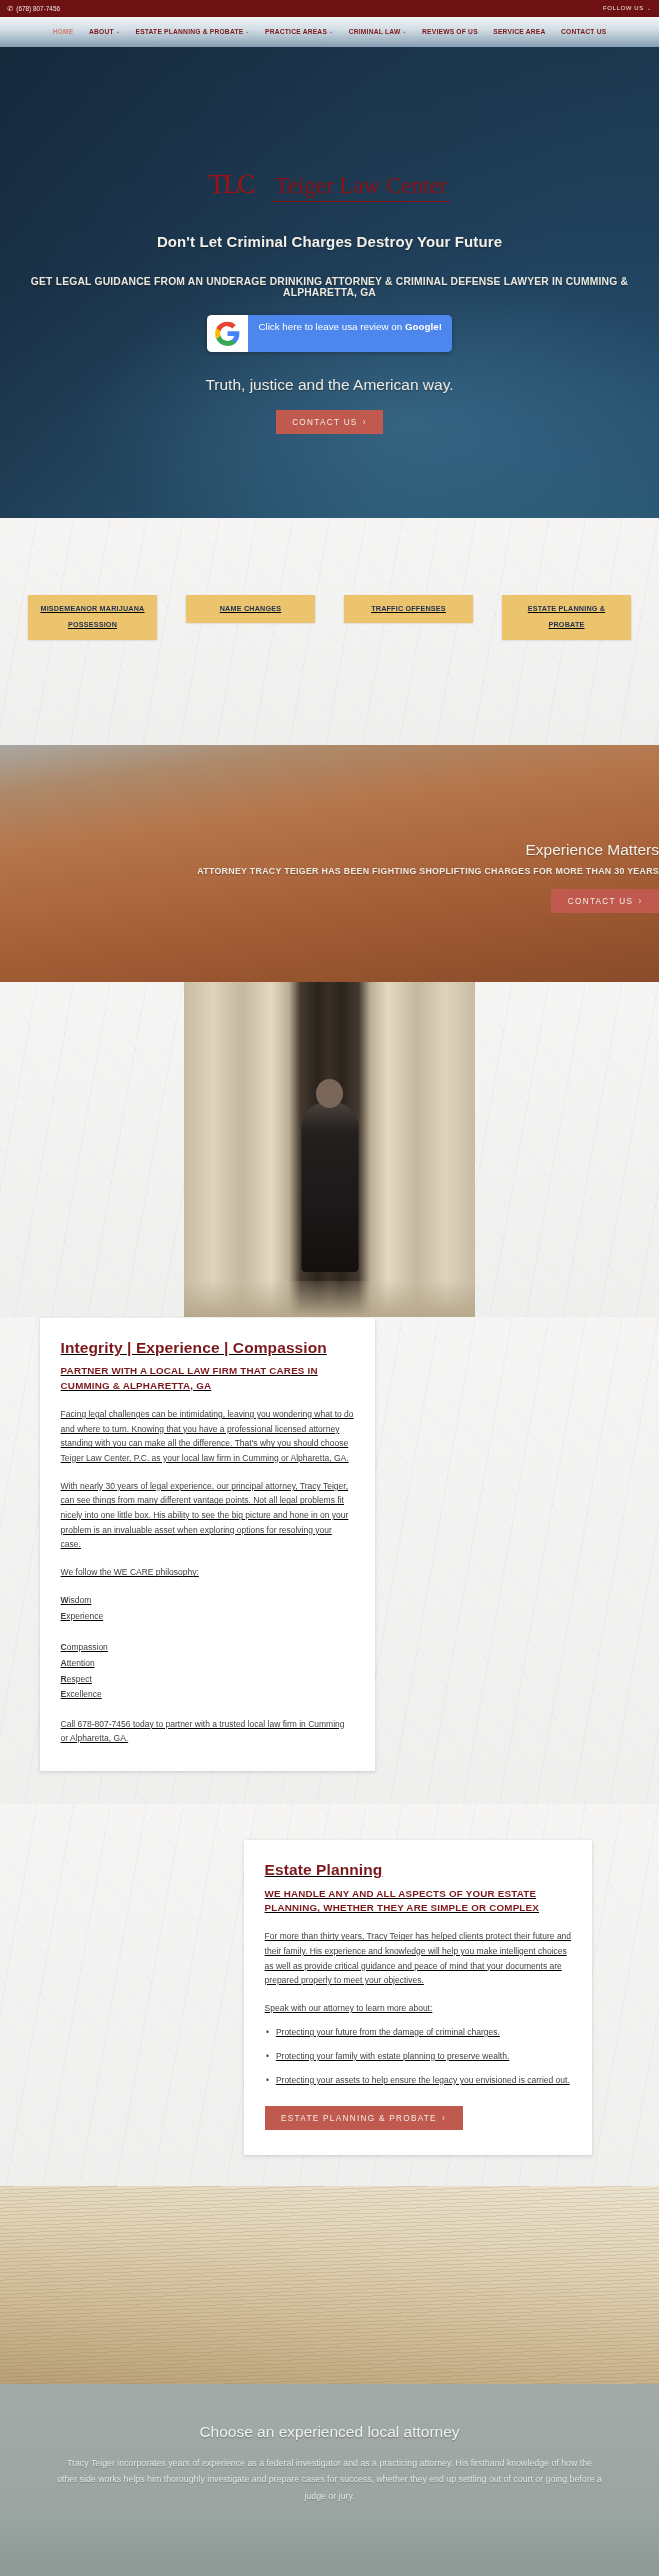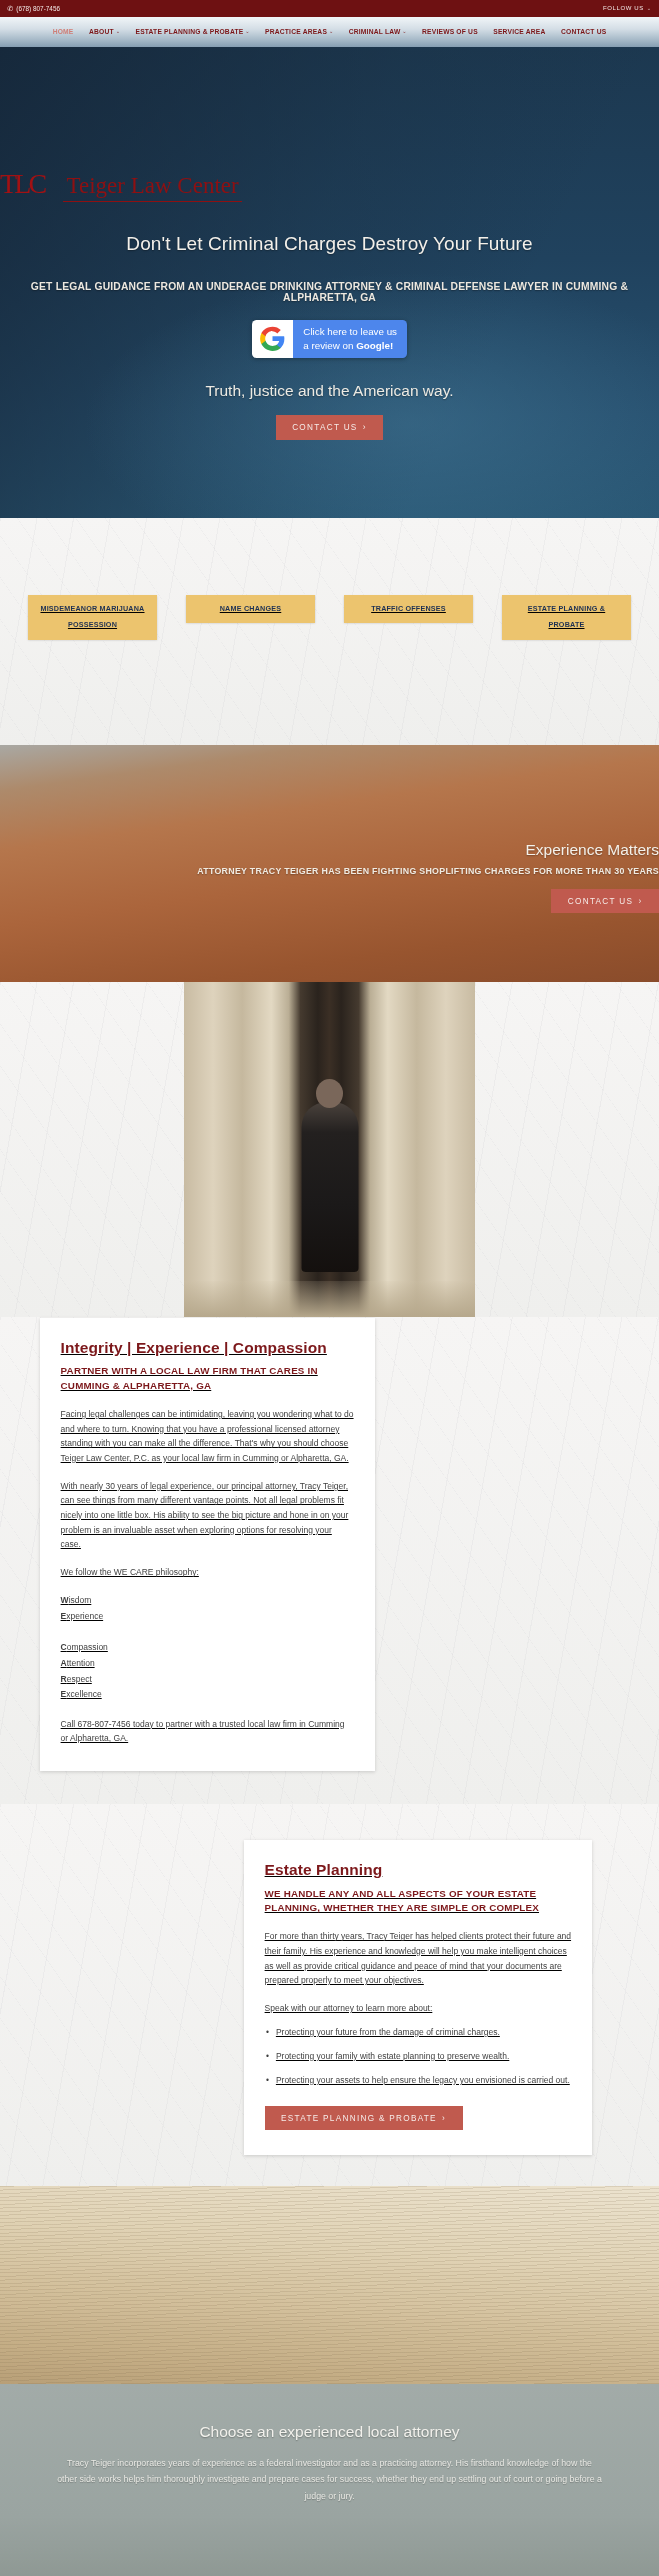--- a/index.html
+++ b/index.html
@@ -20,28 +20,28 @@
   .nav-item.active { color: #cf7e76; }
   .nav-chev { font-size: 4.6px; opacity: .8; }
 
   
   .hero { height: 471px; text-align: center; padding-top: 121px;
     background:
       radial-gradient(464px 216px at 62% 80%, rgba(64,116,146,.55), rgba(64,116,146,0) 70%),
       linear-gradient(118deg, rgba(21,38,56,.85) 0%, rgba(26,48,68,.35) 45%, rgba(30,58,80,0) 72%),
       linear-gradient(180deg,#1c3850 0%,#20425e 45%,#27506f 78%,#2a5875 100%);
   }
-  .hero-logo { display: flex; justify-content: flex-start; align-items: baseline; gap: 19px; cursor: pointer; }
+  .hero-logo { display: flex; justify-content: center; align-items: baseline; gap: 19px; cursor: pointer; }
   .hero-mono { font-family: "Liberation Serif", serif; font-size: 28px; color: #a11113; letter-spacing: -.1em; }
   .hero-logotext { font-family: "Liberation Serif", serif; font-size: 23px; color: #8e1012; border-bottom: 1px solid #8e1012; padding: 0 3.1px 2.1px; }
-  .hero-title { margin-top: 31px; font-size: 19px; font-weight: 400; color: #f3f0ea; letter-spacing: 0.1px; text-shadow: 0 0.5px 1.5px rgba(0,0,0,.35); }
+  .hero-title { margin-top: 31px; font-size: 15px; font-weight: 700; color: #f3f0ea; letter-spacing: 0.1px; text-shadow: 0 0.5px 1.5px rgba(0,0,0,.35); }
   .hero-sub { margin-top: 26px; font-size: 10.3px; font-weight: 700; color: #ece8e0; letter-spacing: 0.2px; text-shadow: 0 0.5px 1.5px rgba(0,0,0,.35); }
   .gbadge { margin-top: 17.5px; display: inline-flex; border-radius: 4.6px; overflow: hidden; box-shadow: 0 1px 4.1px rgba(0,0,0,.3); cursor: pointer; text-align: left; }
   .gbadge-left { background: #fff; display: flex; align-items: center; justify-content: center; padding: 5.2px 7.2px; }
-  .gbadge-right { background: #4d86ec; color: #fff; font-size: 9.8px; line-height: 1.4; padding: 5.2px 10.3px; display: flex; flex-direction: column; justify-content: center; }
+  .gbadge-right { background: #4d86ec; color: #fff; font-size: 9.8px; line-height: 1.4; padding: 5.2px 10.3px; display: flex; flex-direction: row; justify-content: center; }
   .hero-tagline { margin-top: 24px; font-size: 15.5px; color: #edebe4; text-shadow: 0 0.5px 1.5px rgba(0,0,0,.35); }
   .btn { display: inline-block; background: #c05a4e; color: #f6ece9; font-size: 8.2px; letter-spacing: 1.3px; padding: 7.7px 16.5px; border-radius: 0; cursor: pointer; }
   .btn .arrow { margin-left: 5.2px; }
   .hero .btn { margin-top: 15.5px; }
 
   
   .marble { background-color: #f3f2f0;
     background-image:
       repeating-linear-gradient(100deg, rgba(200,200,205,.18) 0 1px, rgba(255,255,255,0) 1px 36px),
       repeating-linear-gradient(55deg, rgba(180,180,190,.12) 0 0.5px, rgba(255,255,255,0) 0.5px 24px),

